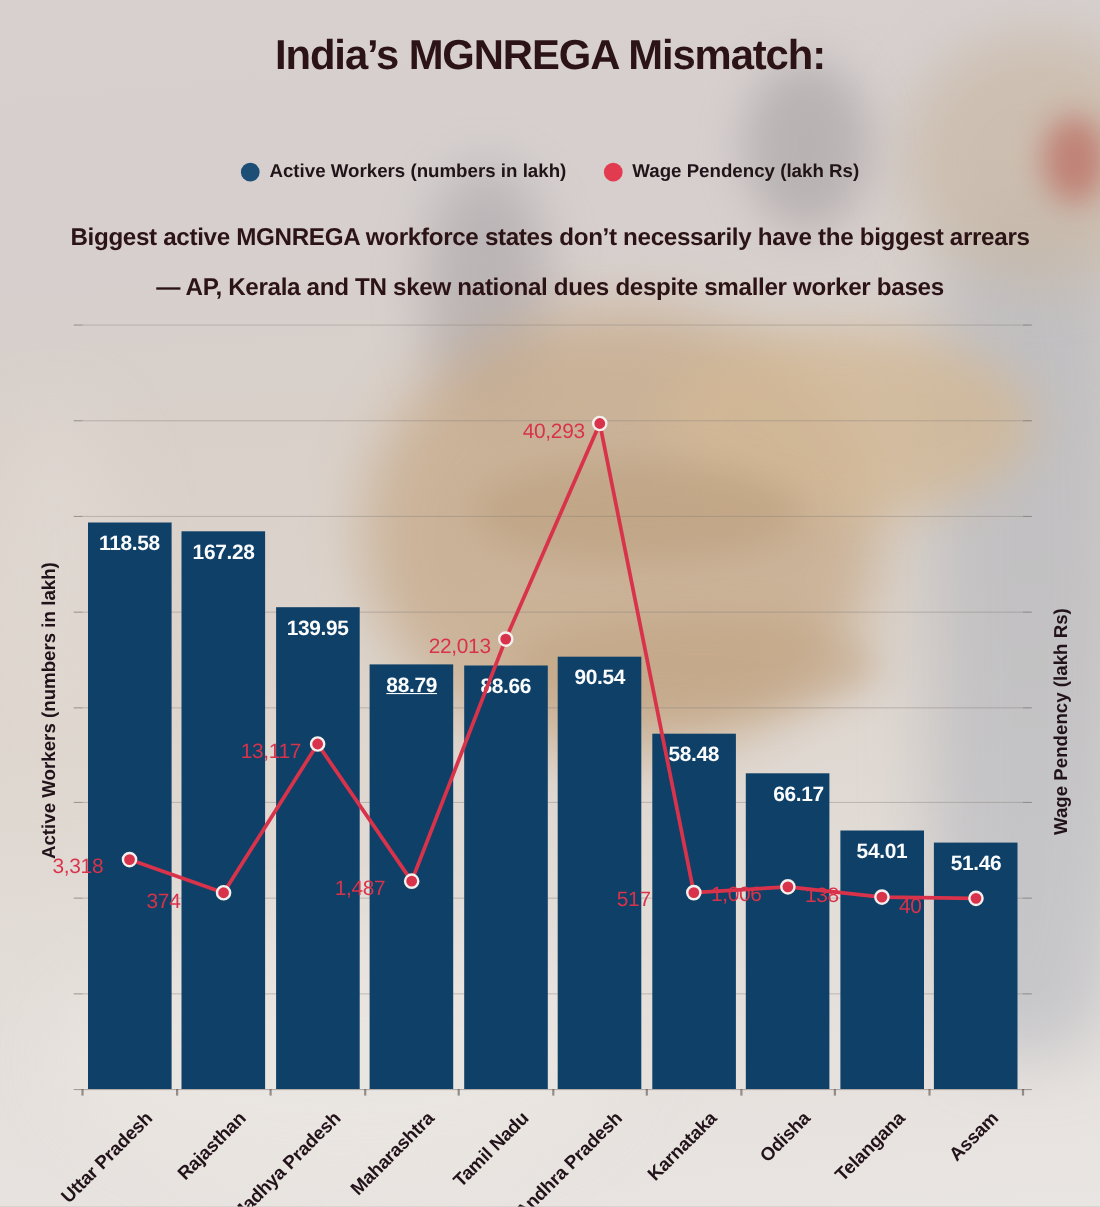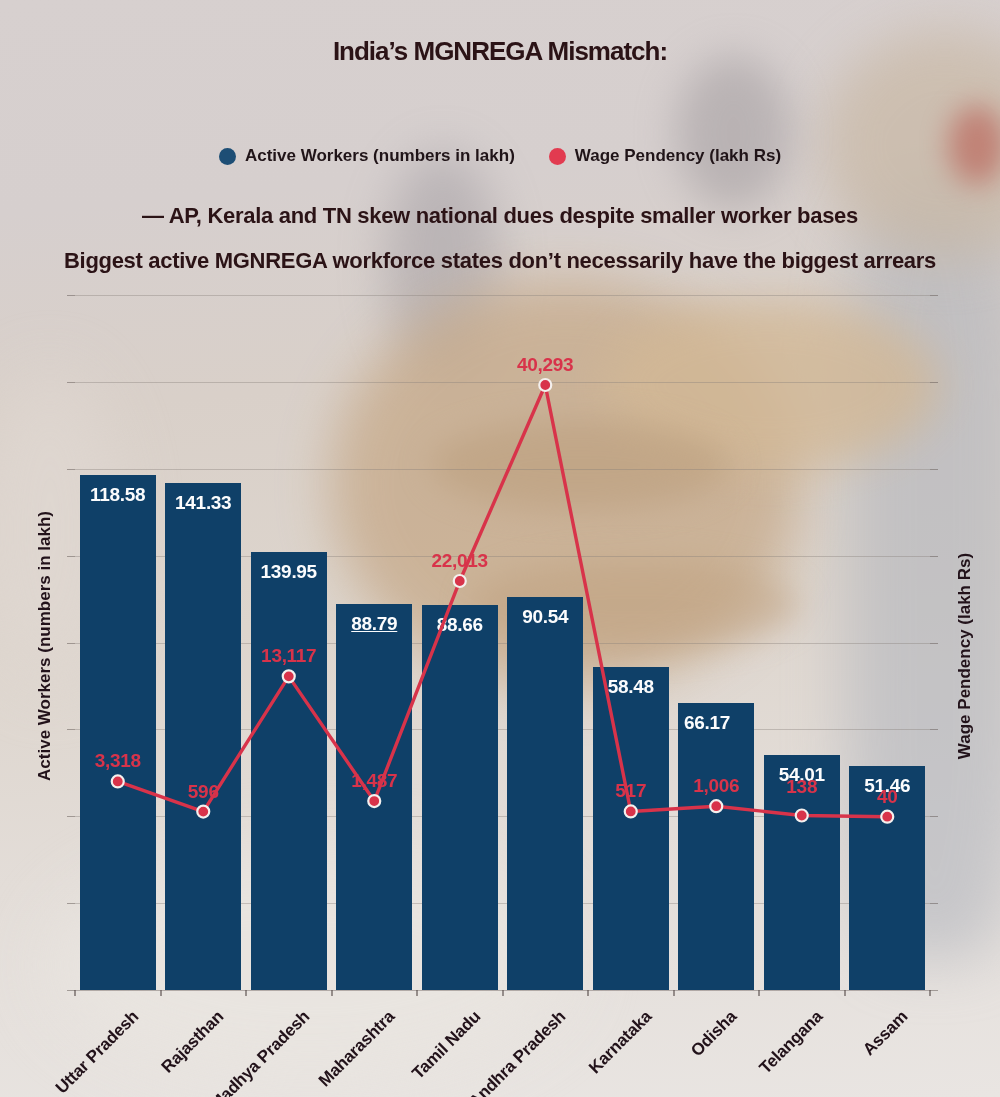--- a/index.html
+++ b/index.html
@@ -19,39 +19,39 @@
   .b6{left:676px;top:55px;width:115px;height:155px;background:#9d979a;opacity:.5;filter:blur(20px);}
   .b7{left:385px;top:150px;width:115px;height:230px;background:#8e8a92;opacity:.38;filter:blur(24px);}
   .b8{left:50px;top:850px;width:520px;height:230px;background:#eae6e1;opacity:.8;filter:blur(34px);}
   .b9{left:-20px;top:370px;width:140px;height:320px;background:#e0d8d2;opacity:.7;filter:blur(30px);}
   .b10{left:430px;top:420px;width:300px;height:90px;background:#b99b78;opacity:.5;filter:blur(16px);}
   .b11{left:470px;top:560px;width:330px;height:90px;background:#bfa07e;opacity:.5;filter:blur(16px);}
 
   
   .title{
     position:absolute;left:0;top:26px;width:1000px;margin:0;text-align:center;
-    font-size:26px;line-height:51px;font-weight:bold;letter-spacing:-1px;color:#2b1316;
+    font-size:38px;line-height:51px;font-weight:bold;letter-spacing:-1px;color:#2b1316;
   }
   .legend{position:absolute;left:0;top:146px;width:1000px;display:flex;justify-content:center;gap:34px;}
   .legend-item{display:flex;align-items:center;gap:9px;font-size:17px;font-weight:bold;color:#201418;}
   .dot{width:17px;height:17px;border-radius:50%;display:inline-block;}
   .subtitle{
     position:absolute;left:0;top:193px;width:1000px;text-align:center;
     font-size:22px;font-weight:bold;letter-spacing:-0.3px;color:#2b1316;line-height:45px;
   }
 
   
   #plot{position:absolute;left:75px;top:295px;width:855px;height:695px;overflow:visible;}
   .gridline{position:absolute;left:0;width:855px;height:1px;background:rgba(135,125,122,0.38);}
   .baseline{position:absolute;left:0;width:855px;height:1px;background:rgba(110,100,98,0.45);}
   .tick-y{position:absolute;width:8px;height:1px;background:rgba(95,85,82,0.5);}
   .tick-x{position:absolute;width:2px;height:6px;background:rgba(80,70,68,0.55);}
   .bar{position:absolute;bottom:0;}
   .bar-label{position:absolute;text-align:center;font-size:19px;font-weight:bold;color:#fbfcfd;letter-spacing:-0.3px;}
-  .line-label{position:absolute;text-align:center;font-size:19px;font-weight:bold;letter-spacing:-0.3px;}
+  .line-label{position:absolute;font-size:19px;font-weight:normal;letter-spacing:-0.3px;margin-top:28px;}
   .xlabel{
     position:absolute;width:200px;text-align:right;
     font-size:17px;font-weight:bold;color:#22121a;
     transform:rotate(-45deg);transform-origin:100% 50%;letter-spacing:-0.2px;
   }
   #lineSvg{position:absolute;left:0;top:0;overflow:visible;}
 
   
   .axis-title{position:absolute;width:320px;text-align:center;font-size:17px;font-weight:bold;color:#22121a;transform:rotate(-90deg);}
   .axis-title.left{left:-115px;top:636px;}
@@ -84,22 +84,22 @@
       <span class="dot" id="dot0" style="background: rgb(29, 78, 117);"></span>
       <span>Active Workers (numbers in lakh)</span>
     </div>
     <div class="legend-item">
       <span class="dot" id="dot1" style="background: rgb(226, 59, 80);"></span>
       <span>Wage Pendency (lakh Rs)</span>
     </div>
   </div>
 
   <div class="subtitle">
+    <div>Biggest active MGNREGA workforce states don’t necessarily have the biggest arrears</div>
     <div>— AP, Kerala and TN skew national dues despite smaller worker bases</div>
-    <div>Biggest active MGNREGA workforce states don’t necessarily have the biggest arrears</div>
   </div>
 
   <div class="axis-title left">Active Workers (numbers in lakh)</div>
   <div class="axis-title right">Wage Pendency (lakh Rs)</div>
 
   <div id="plot">
       <div class="tick-y" style="left: -8px; top: 695px;"></div>
       <div class="tick-y" style="left: 855px; top: 695px;"></div>
       <div class="gridline" style="top: 608.125px;"></div>
       <div class="tick-y" style="left: -8px; top: 608.125px;"></div>
@@ -133,52 +133,52 @@
       <div class="tick-x" style="left: 341px; top: 695px;"></div>
       <div class="tick-x" style="left: 426.5px; top: 695px;"></div>
       <div class="tick-x" style="left: 512px; top: 695px;"></div>
       <div class="tick-x" style="left: 597.5px; top: 695px;"></div>
       <div class="tick-x" style="left: 683px; top: 695px;"></div>
       <div class="tick-x" style="left: 768.5px; top: 695px;"></div>
       <div class="tick-x" style="left: 854px; top: 695px;"></div>
       <div class="bar" style="left: 4.75px; width: 76px; height: 515.082px; background: rgb(15, 64, 104);"></div>
       <div class="bar-label" style="left: 4.75px; width: 76px; top: 188.918px;">118.58</div>
       <div class="bar" style="left: 90.25px; width: 76px; height: 507.437px; background: rgb(15, 64, 104);"></div>
-      <div class="bar-label" style="left: 90.25px; width: 76px; top: 196.563px;">141.33</div>
+      <div class="bar-label" style="left: 90.25px; width: 76px; top: 196.563px;">167.28</div>
       <div class="bar" style="left: 175.75px; width: 76px; height: 438.458px; background: rgb(15, 64, 104);"></div>
       <div class="bar-label" style="left: 175.75px; width: 76px; top: 265.542px;">139.95</div>
       <div class="bar" style="left: 261.25px; width: 76px; height: 385.682px; background: rgb(15, 64, 104);"></div>
       <div class="bar-label" style="left: 261.25px; width: 76px; top: 318.318px; text-decoration: underline;">88.79</div>
       <div class="bar" style="left: 346.75px; width: 76px; height: 385.117px; background: rgb(15, 64, 104);"></div>
       <div class="bar-label" style="left: 346.75px; width: 76px; top: 318.883px;">88.66</div>
       <div class="bar" style="left: 432.25px; width: 76px; height: 393.283px; background: rgb(15, 64, 104);"></div>
       <div class="bar-label" style="left: 432.25px; width: 76px; top: 310.717px;">90.54</div>
       <div class="bar" style="left: 517.75px; width: 76px; height: 323.001px; background: rgb(15, 64, 104);"></div>
       <div class="bar-label" style="left: 517.75px; width: 76px; top: 380.999px;">58.48</div>
       <div class="bar" style="left: 603.25px; width: 76px; height: 287.426px; background: rgb(15, 64, 104);"></div>
-      <div class="bar-label" style="left: 583px; width: 98px; top: 416.574px;">66.17</div>
+      <div class="bar-label" style="left: 602px; width: 98px; top: 416.574px;">66.17</div>
       <div class="bar" style="left: 688.75px; width: 76px; height: 234.606px; background: rgb(15, 64, 104);"></div>
       <div class="bar-label" style="left: 688.75px; width: 76px; top: 469.394px;">54.01</div>
       <div class="bar" style="left: 774.25px; width: 76px; height: 223.529px; background: rgb(15, 64, 104);"></div>
       <div class="bar-label" style="left: 774.25px; width: 76px; top: 480.471px;">51.46</div>
       <svg width="855" height="695" id="lineSvg">
         <polyline points="42.75,486.4261782443601 128.25,516.5963815054724 213.75,381.36654009381283 299.25,506.05718114809025 384.75,285.9883850792942 470.25,90 555.75,516.4570024570024 641.25,511.21420594147867 726.75,520.5204377931651 812.25,521.6783560419924" fill="none" stroke="#d8334a" stroke-width="3.4" stroke-linejoin="round"></polyline>
         <circle cx="42.75" cy="486.4261782443601" r="6" fill="#d8334a" stroke="#f4f0ee" stroke-width="2.2"></circle>
         <circle cx="128.25" cy="516.5963815054724" r="6" fill="#d8334a" stroke="#f4f0ee" stroke-width="2.2"></circle>
         <circle cx="213.75" cy="381.36654009381283" r="6" fill="#d8334a" stroke="#f4f0ee" stroke-width="2.2"></circle>
         <circle cx="299.25" cy="506.05718114809025" r="6" fill="#d8334a" stroke="#f4f0ee" stroke-width="2.2"></circle>
         <circle cx="384.75" cy="285.9883850792942" r="6" fill="#d8334a" stroke="#f4f0ee" stroke-width="2.2"></circle>
         <circle cx="470.25" cy="90" r="6" fill="#d8334a" stroke="#f4f0ee" stroke-width="2.2"></circle>
         <circle cx="555.75" cy="516.4570024570024" r="6" fill="#d8334a" stroke="#f4f0ee" stroke-width="2.2"></circle>
         <circle cx="641.25" cy="511.21420594147867" r="6" fill="#d8334a" stroke="#f4f0ee" stroke-width="2.2"></circle>
         <circle cx="726.75" cy="520.5204377931651" r="6" fill="#d8334a" stroke="#f4f0ee" stroke-width="2.2"></circle>
         <circle cx="812.25" cy="521.6783560419924" r="6" fill="#d8334a" stroke="#f4f0ee" stroke-width="2.2"></circle>
       </svg>
       <div class="line-label" style="left: -27.25px; width: 140px; top: 455.426px; color: rgb(216, 51, 74);">3,318</div>
-      <div class="line-label" style="left: 58.25px; width: 140px; top: 485.596px; color: rgb(216, 51, 74);">596</div>
+      <div class="line-label" style="left: 58.25px; width: 140px; top: 485.596px; color: rgb(216, 51, 74);">374</div>
       <div class="line-label" style="left: 143.75px; width: 140px; top: 350.367px; color: rgb(216, 51, 74);">13,117</div>
       <div class="line-label" style="left: 229.25px; width: 140px; top: 475.057px; color: rgb(216, 51, 74);">1,487</div>
       <div class="line-label" style="left: 314.75px; width: 140px; top: 254.988px; color: rgb(216, 51, 74);">22,013</div>
       <div class="line-label" style="left: 400.25px; width: 140px; top: 59px; color: rgb(216, 51, 74);">40,293</div>
       <div class="line-label" style="left: 485.75px; width: 140px; top: 485.457px; color: rgb(216, 51, 74);">517</div>
       <div class="line-label" style="left: 571.25px; width: 140px; top: 480.214px; color: rgb(216, 51, 74);">1,006</div>
       <div class="line-label" style="left: 656.75px; width: 140px; top: 481px; color: rgb(216, 51, 74);">138</div>
       <div class="line-label" style="left: 742.25px; width: 140px; top: 490.678px; color: rgb(216, 51, 74);">40</div>
       <div class="xlabel" style="left: -139.25px; top: 709px;">Uttar Pradesh</div>
       <div class="xlabel" style="left: -53.75px; top: 709px;">Rajasthan</div>

